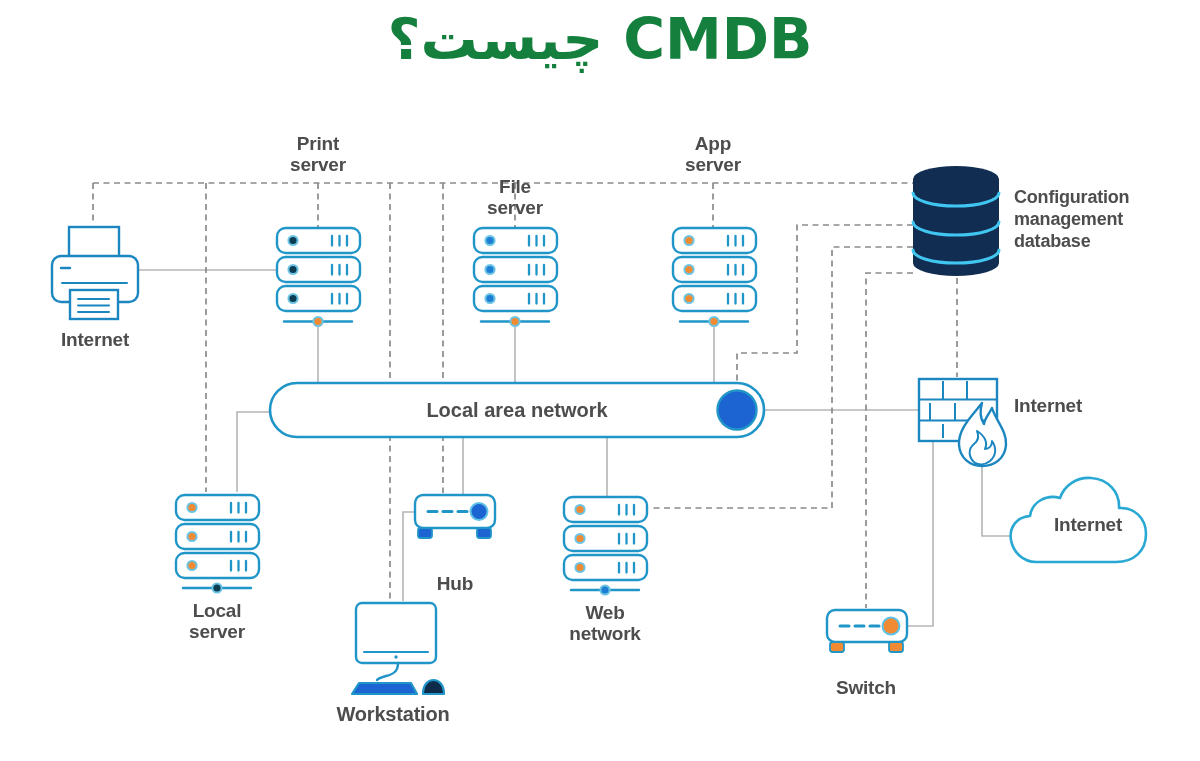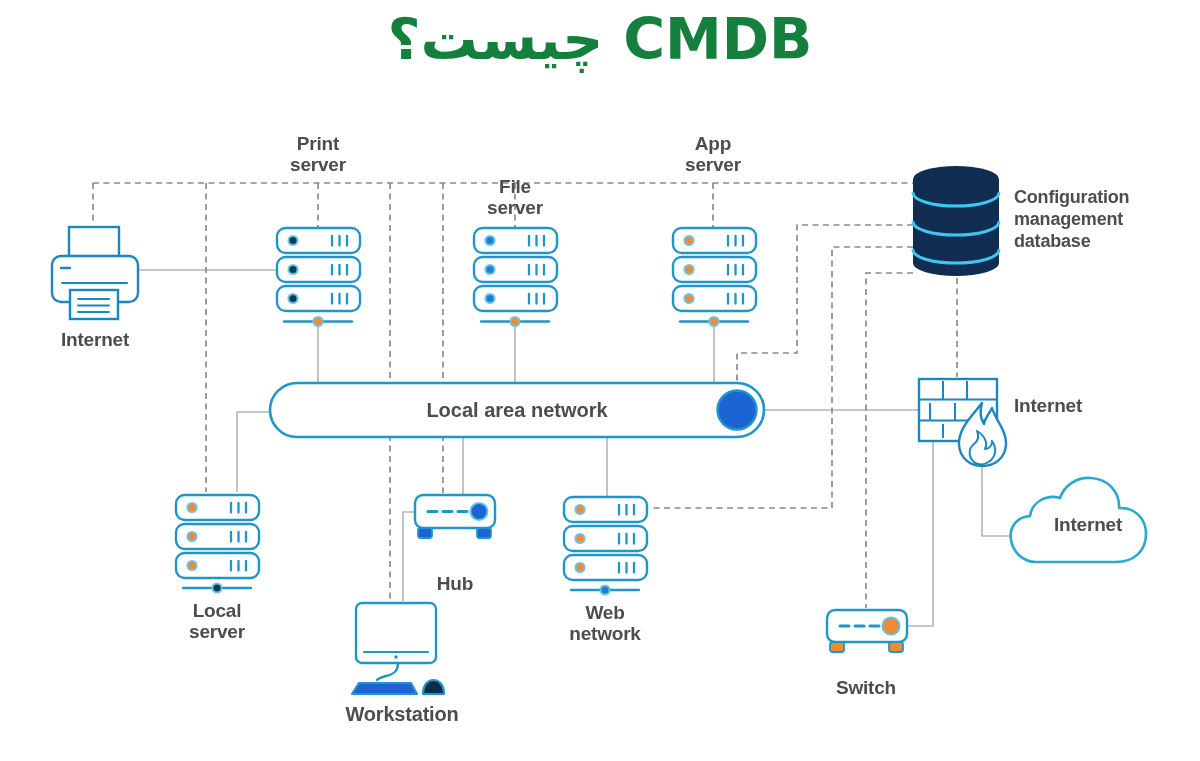--- a/index.html
+++ b/index.html
@@ -194,14 +194,14 @@
   <div class="lbl" style="left:475px;top:133px;width:80px;margin-top:43px;">File server</div>
   <div class="lbl" style="left:673px;top:133px;width:80px;">App server</div>
   <div class="lbl left small-lh" style="left:1014px;top:186px;width:146px;">Configuration management database</div>
   <div class="lan-text">Local area network</div>
   <div class="lbl left" style="left:1014px;top:395px;width:110px;">Internet</div>
   <div class="lbl" style="left:1038px;top:514px;width:100px;">Internet</div>
   <div class="lbl" style="left:177px;top:600px;width:80px;">Local server</div>
   <div class="lbl" style="left:415px;top:573px;width:80px;">Hub</div>
   <div class="lbl" style="left:565px;top:602px;width:80px;">Web network</div>
   <div class="lbl" style="left:826px;top:656px;width:80px;margin-top:21px;">Switch</div>
-  <div class="lbl" style="left:337px;top:704px;width:130px;font-size:20px;">Workstation</div>
+  <div class="lbl" style="left:328px;top:704px;width:130px;font-size:20px;">Workstation</div>
 </div>
 
 </body></html>

